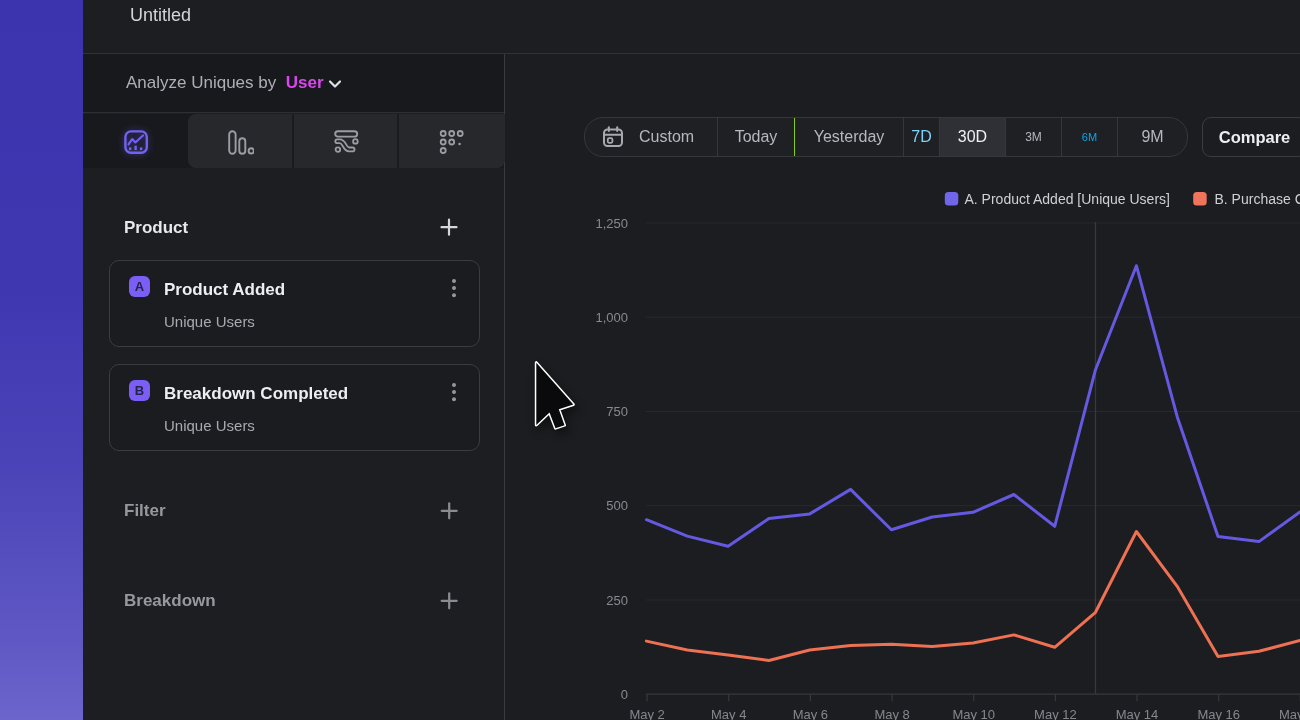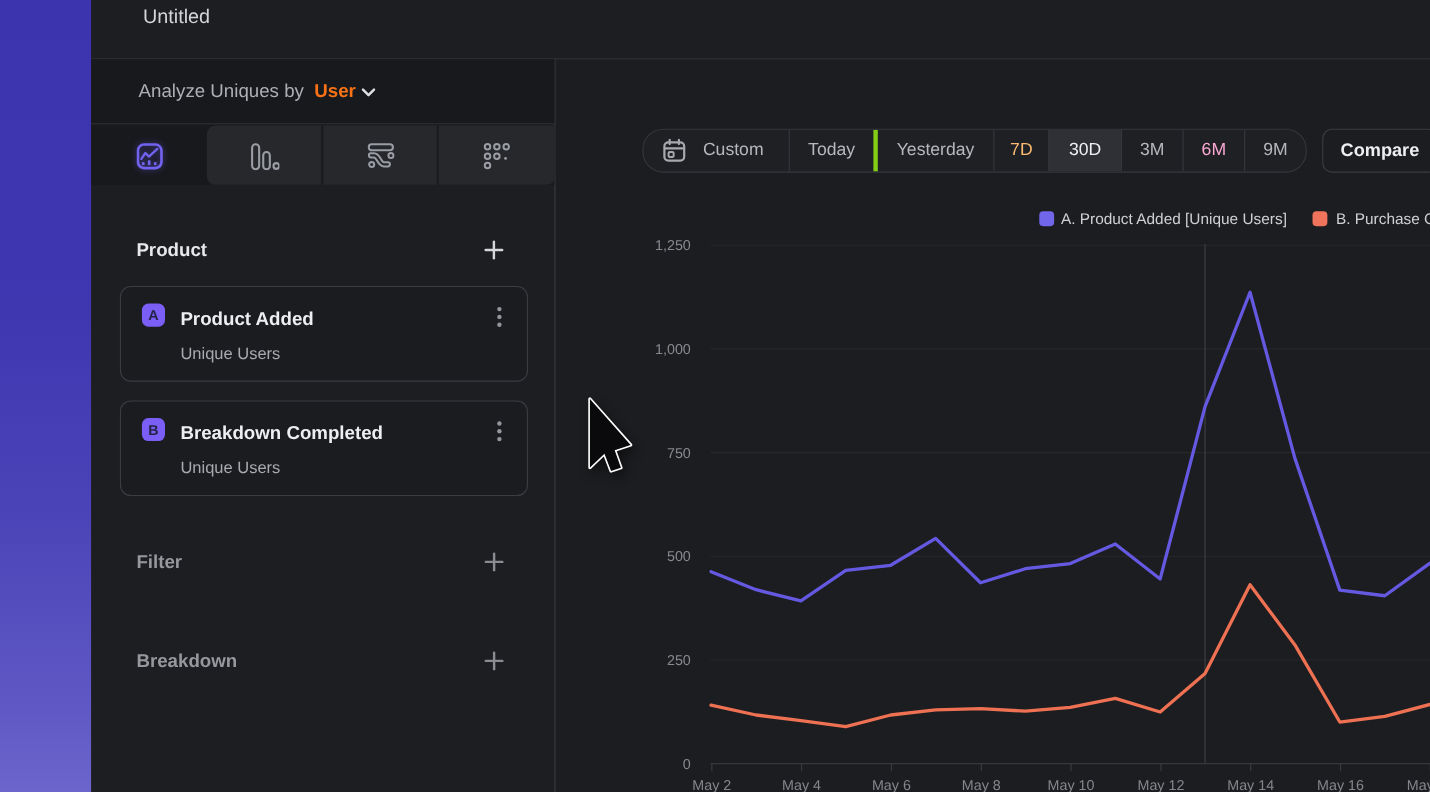--- a/index.html
+++ b/index.html
@@ -15,21 +15,21 @@
   <div class="abs" style="left:0;top:0;width:83px;height:720px;background:linear-gradient(180deg,#3b34ae 0%,#3e37b0 40%,#4b44b8 65%,#5d56c3 87%,#6c65cc 100%);"></div>
 
   <div class="abs" style="left:83px;top:0;width:1217px;height:54px;background:#1c1e22;border-bottom:1px solid #303237;"></div>
   <div class="abs" style="left:114px;top:6px;font-size:18px;line-height:18px;color:#d4d5d9;margin-left:16px;">Untitled</div>
 
   <div class="abs" style="left:83px;top:54px;width:422px;height:666px;background:#1d1e22;border-right:1px solid #3a3b40;"></div>
 
   <div class="abs" style="left:83px;top:54px;width:421px;height:59px;background:#18191d;border-bottom:1px solid #2e2f34;"></div>
 
   <div class="abs" style="left:83px;top:114px;width:421px;height:54px;background:#18191d;"></div>
-  <div class="abs" style="left:126px;top:74px;font-size:17px;line-height:17px;color:#aeafb5;">Analyze Uniques by&nbsp;&nbsp;<span style="color:#f97316;font-weight:bold;">User</span></div>
+  <div class="abs" style="left:126px;top:74px;font-size:17px;line-height:17px;color:#aeafb5;">Analyze Uniques by&nbsp;&nbsp;<span style="color:#d946ef;font-weight:bold;">User</span></div>
   <svg class="abs" style="left:328px;top:79px;" width="14" height="10" viewBox="0 0 14 10">
     <path d="M2 2.5 L7 7.5 L12 2.5" fill="none" stroke="#dfe0e4" stroke-width="2.2" stroke-linecap="round" stroke-linejoin="round"></path>
   </svg>
 
   <div class="abs" style="left:188px;top:114px;width:317px;height:54px;background:#26282c;border-radius:8px 0 8px 8px;"></div>
   <div class="abs" style="left:292px;top:114px;width:2px;height:54px;background:#1a1b1f;"></div>
   <div class="abs" style="left:397px;top:114px;width:2px;height:54px;background:#1a1b1f;"></div>
 
   <svg class="abs" style="left:123.5px;top:130px;filter:drop-shadow(0 0 3px rgba(101,88,235,0.55));" width="25" height="25" viewBox="0 0 25 25">
     <rect x="1.4" y="1.4" width="21.4" height="21.4" rx="5.5" fill="none" stroke="#7163f0" stroke-width="2.4"></rect>
@@ -85,25 +85,25 @@
       <svg width="22" height="22" viewBox="0 0 22 22">
         <rect x="2" y="3.5" width="18" height="16.5" rx="3.5" fill="none" stroke="#a8a9af" stroke-width="2"></rect>
         <line x1="2.5" y1="8.8" x2="19.5" y2="8.8" stroke="#a8a9af" stroke-width="2"></line>
         <line x1="6.8" y1="1.2" x2="6.8" y2="5" stroke="#a8a9af" stroke-width="2" stroke-linecap="round"></line>
         <line x1="15.2" y1="1.2" x2="15.2" y2="5" stroke="#a8a9af" stroke-width="2" stroke-linecap="round"></line>
         <rect x="5.8" y="12.2" width="4.6" height="4.6" rx="1.2" fill="none" stroke="#a8a9af" stroke-width="1.8"></rect>
       </svg>
       <span style="font-size:16px;color:#b7b8be;">Custom</span>
     </div>
     <div style="width:77px;border-left:1px solid #35373c;display:flex;align-items:center;justify-content:center;font-size:16px;color:#b7b8be;">Today</div>
-    <div style="width:109px;border-left:4px solid #84cc16;display:flex;align-items:center;justify-content:center;font-size:16px;color:#b7b8be;">Yesterday</div>
-    <div style="width:50px;border-left:1px solid #35373c;display:flex;align-items:center;justify-content:center;font-size:16px;color:#fdba74;">7D</div>
+    <div style="width:109px;border-left:1px solid #84cc16;display:flex;align-items:center;justify-content:center;font-size:16px;color:#b7b8be;">Yesterday</div>
+    <div style="width:36px;border-left:1px solid #35373c;display:flex;align-items:center;justify-content:center;font-size:16px;color:#7dd3fc;">7D</div>
     <div style="width:66px;border-left:1px solid #35373c;display:flex;align-items:center;justify-content:center;font-size:16px;font-weight:normal;color:#eef0f2;background:#2e3036;">30D</div>
-    <div style="width:56px;border-left:1px solid #35373c;display:flex;align-items:center;justify-content:center;font-size:16px;color:#b7b8be;">3M</div>
-    <div style="width:56px;border-left:1px solid #35373c;display:flex;align-items:center;justify-content:center;font-size:16px;color:#f9a8d4;text-align:right;">6M</div>
+    <div style="width:56px;border-left:1px solid #35373c;display:flex;align-items:center;justify-content:center;font-size:12px;color:#b7b8be;">3M</div>
+    <div style="width:56px;border-left:1px solid #35373c;display:flex;align-items:center;justify-content:center;font-size:11px;color:#0ea5e9;text-align:right;">6M</div>
     <div style="flex:1;border-left:1px solid #35373c;display:flex;align-items:center;justify-content:center;font-size:16px;color:#b7b8be;">9M</div>
   </div>
 
   <div class="abs" style="left:1202px;top:117px;width:105px;height:40px;border:1px solid #3a3c41;border-radius:9px;display:flex;align-items:center;justify-content:center;font-size:16.5px;font-weight:bold;color:#edeef1;">Compare</div>
 
   <svg class="abs" style="left:0;top:0;" width="1300" height="720" viewBox="0 0 1300 720">
 
     <g stroke="#28292c" stroke-width="1">
       <line x1="646" y1="223" x2="1300" y2="223"></line>
       <line x1="646" y1="317.2" x2="1300" y2="317.2"></line>

